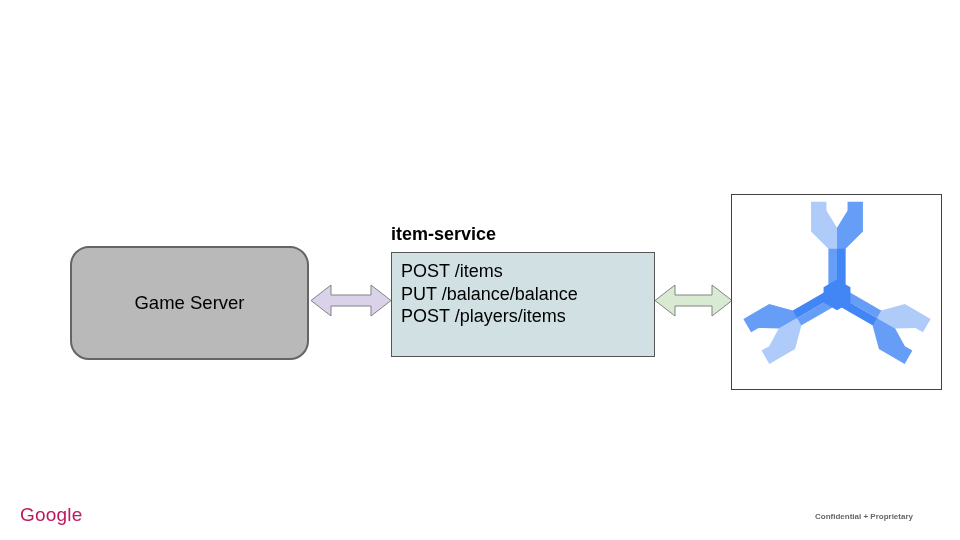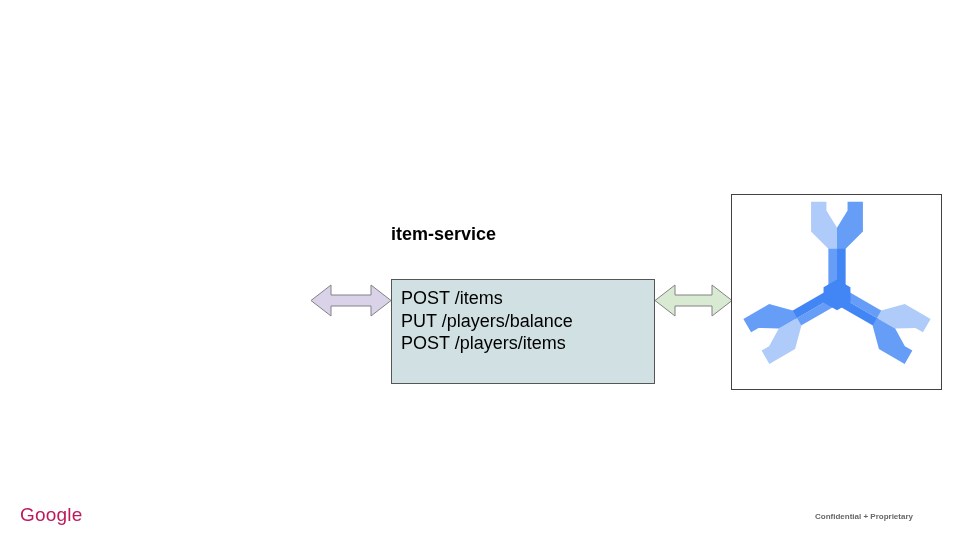--- a/index.html
+++ b/index.html
@@ -18,21 +18,20 @@
   }
 
   .item-service-title{
     left:391px;top:223px;width:264px;text-align:left;
     font-weight:bold;font-size:18px;line-height:22px;
   }
   .item-service-box{
     left:391px;top:252px;width:264px;height:105px;box-sizing:border-box;
     background:var(--item-fill,#d0e0e3);border:1.5px solid var(--item-border,#565656);
     padding:7px 4px 0 9px;
-    margin-top:27px;
   }
   .endpoint{font-size:18px;line-height:22.5px;white-space:nowrap;}
 
   .arrow-svg{display:block;}
   .arrow-svg polygon{stroke:var(--arrow-stroke,#828282);stroke-width:1;}
   .arrow-left-svg polygon{fill:var(--arrow1-fill,#d9d2e9);}
   .arrow-right-svg polygon{fill:var(--arrow2-fill,#d9ead3);}
 
   .memorystore-box{
     left:731px;top:194px;width:211px;height:196px;box-sizing:border-box;
@@ -49,30 +48,33 @@
   }
   .confidential-note{
     right:47px;top:512px;font-size:8px;color:#666666;font-weight:bold;
   }
 </style>
 </head>
 <body>
 
 <div class="slide">
 
+  <div class="abs game-server-box">
+    <span>Game Server</span>
+  </div>
 
   <svg class="abs arrow-svg arrow-left-svg" style="left:311px;top:284px;" width="80" height="33">
     <polygon points="0,16.5 20,1 20,11 60,11 60,1 80,16.5 60,32 60,22 20,22 20,32"></polygon>
   </svg>
 
   <div class="abs item-service-title">item-service</div>
 
   <div class="abs item-service-box">
     <div class="endpoint">POST /items</div>
-    <div class="endpoint">PUT /players/balance</div>
+    <div class="endpoint">PUT /balance/balance</div>
     <div class="endpoint">POST /players/items</div>
   </div>
 
   <svg class="abs arrow-svg arrow-right-svg" style="left:655px;top:284px;" width="77" height="33">
     <polygon points="0,16.5 20,1 20,11 57,11 57,1 77,16.5 57,32 57,22 20,22 20,32"></polygon>
   </svg>
 
   <div class="abs memorystore-box">
     <svg width="192" height="192" viewBox="0 0 200 200">
       <defs>

